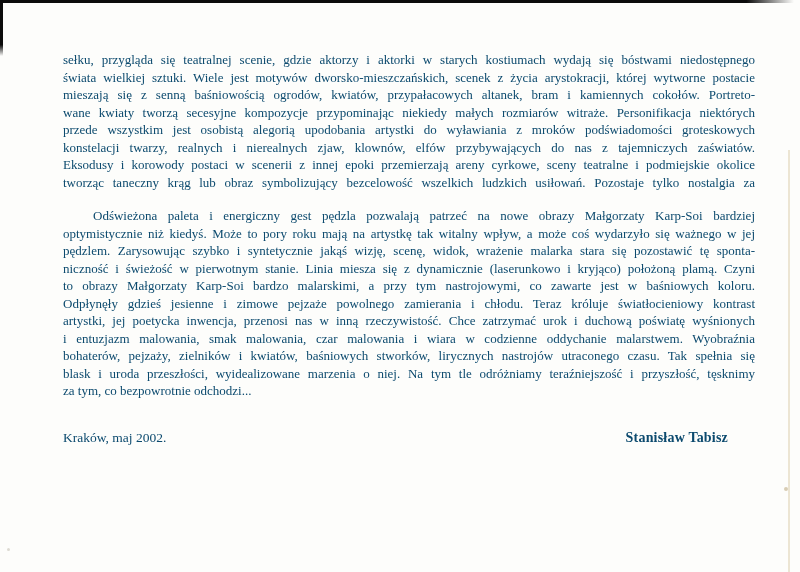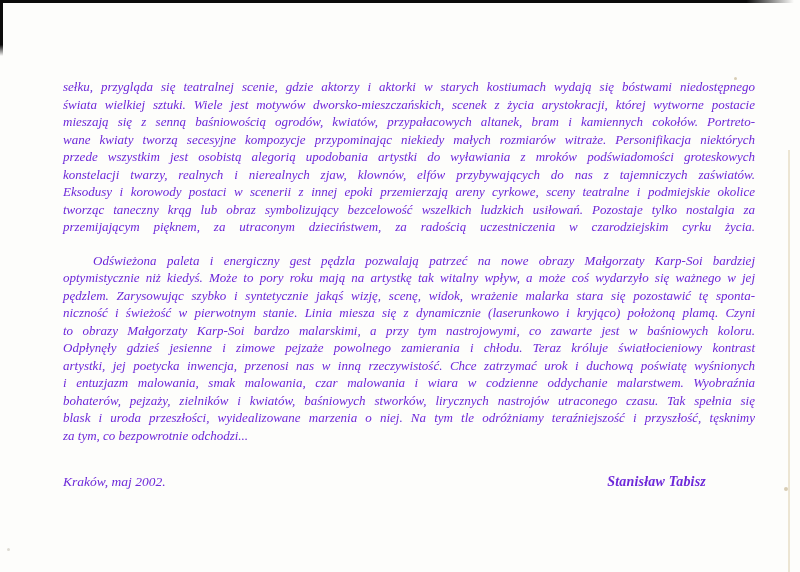--- a/index.html
+++ b/index.html
@@ -25,42 +25,41 @@
     position: absolute; top: 150px; left: 788px; width: 2px; height: 422px;
     background: #e6dcc6; opacity: 0.75;
   }
   .speck { position: absolute; border-radius: 50%; }
   .speck-1 { left: 734px; top: 77px;  width: 3px; height: 3px; background: #d8cdb4; }
   .speck-2 { left: 784px; top: 487px; width: 4px; height: 4px; background: #d8cdb4; }
   .speck-3 { left: 7px;   top: 548px; width: 3px; height: 3px; background: #dddad2; }
 
   
   .content {
-    position: absolute; left: 63px; top: 78px; width: 692px;
-    color: #6d28d9;
-    font-style: italic;
+    position: absolute; left: 63px; top: 51px; width: 692px;
+    color: #0c4a6e;
     font-size: 13px;
   }
   .line {
     line-height: 17.5px;
     text-align: justify;
     text-align-last: justify;
   }
   .line.left-align { text-align: center; text-align-last: left; }
   .paragraph-2 { margin-top: 16px; }
   .paragraph-2 .line.first { text-indent: 30px; }
 
   .footer {
     margin-top: 30px;
     display: flex;
     justify-content: space-between;
     align-items: flex-end;
   }
   .date-line { font-size: 13.5px; }
-  .author-signature { font-weight: bold; font-size: 14px; margin-right: 49px; letter-spacing: 0.2px; }
+  .author-signature { font-weight: bold; font-size: 14px; margin-right: 27px; letter-spacing: 0.2px; }
 </style>
 </head>
 <body>
 
 <div class="page">
 
   <div class="scan-edge-top"></div>
   <div class="scan-edge-left"></div>
   <div class="scan-line-right"></div>
   <div class="speck speck-1"></div>
@@ -71,21 +70,20 @@
 
     <div class="paragraph-1">
       <div class="line">sełku, przygląda się teatralnej scenie, gdzie aktorzy i aktorki w starych kostiumach wydają się bóstwami niedostępnego</div>
       <div class="line">świata wielkiej sztuki. Wiele jest motywów dworsko-mieszczańskich, scenek z życia arystokracji, której wytworne postacie</div>
       <div class="line">mieszają się z senną baśniowością ogrodów, kwiatów, przypałacowych altanek, bram i kamiennych cokołów. Portreto-</div>
       <div class="line">wane kwiaty tworzą secesyjne kompozycje przypominając niekiedy małych rozmiarów witraże. Personifikacja niektórych</div>
       <div class="line">przede wszystkim jest osobistą alegorią upodobania artystki do wyławiania z mroków podświadomości groteskowych</div>
       <div class="line">konstelacji twarzy, realnych i nierealnych zjaw, klownów, elfów przybywających do nas z tajemniczych zaświatów.</div>
       <div class="line">Eksodusy i korowody postaci w scenerii z innej epoki przemierzają areny cyrkowe, sceny teatralne i podmiejskie okolice</div>
       <div class="line">tworząc taneczny krąg lub obraz symbolizujący bezcelowość wszelkich ludzkich usiłowań. Pozostaje tylko nostalgia za</div>
-      <div class="line">przemijającym pięknem, za utraconym dzieciństwem, za radością uczestniczenia w czarodziejskim cyrku życia.</div>
     </div>
 
     <div class="paragraph-2">
       <div class="line first">Odświeżona paleta i energiczny gest pędzla pozwalają patrzeć na nowe obrazy Małgorzaty Karp-Soi bardziej</div>
       <div class="line">optymistycznie niż kiedyś. Może to pory roku mają na artystkę tak witalny wpływ, a może coś wydarzyło się ważnego w jej</div>
       <div class="line">pędzlem. Zarysowując szybko i syntetycznie jakąś wizję, scenę, widok, wrażenie malarka stara się pozostawić tę sponta-</div>
       <div class="line">niczność i świeżość w pierwotnym stanie. Linia miesza się z dynamicznie (laserunkowo i kryjąco) położoną plamą. Czyni</div>
       <div class="line">to obrazy Małgorzaty Karp-Soi bardzo malarskimi, a przy tym nastrojowymi, co zawarte jest w baśniowych koloru.</div>
       <div class="line">Odpłynęły gdzieś jesienne i zimowe pejzaże powolnego zamierania i chłodu. Teraz króluje światłocieniowy kontrast</div>
       <div class="line">artystki, jej poetycka inwencja, przenosi nas w inną rzeczywistość. Chce zatrzymać urok i duchową poświatę wyśnionych</div>

